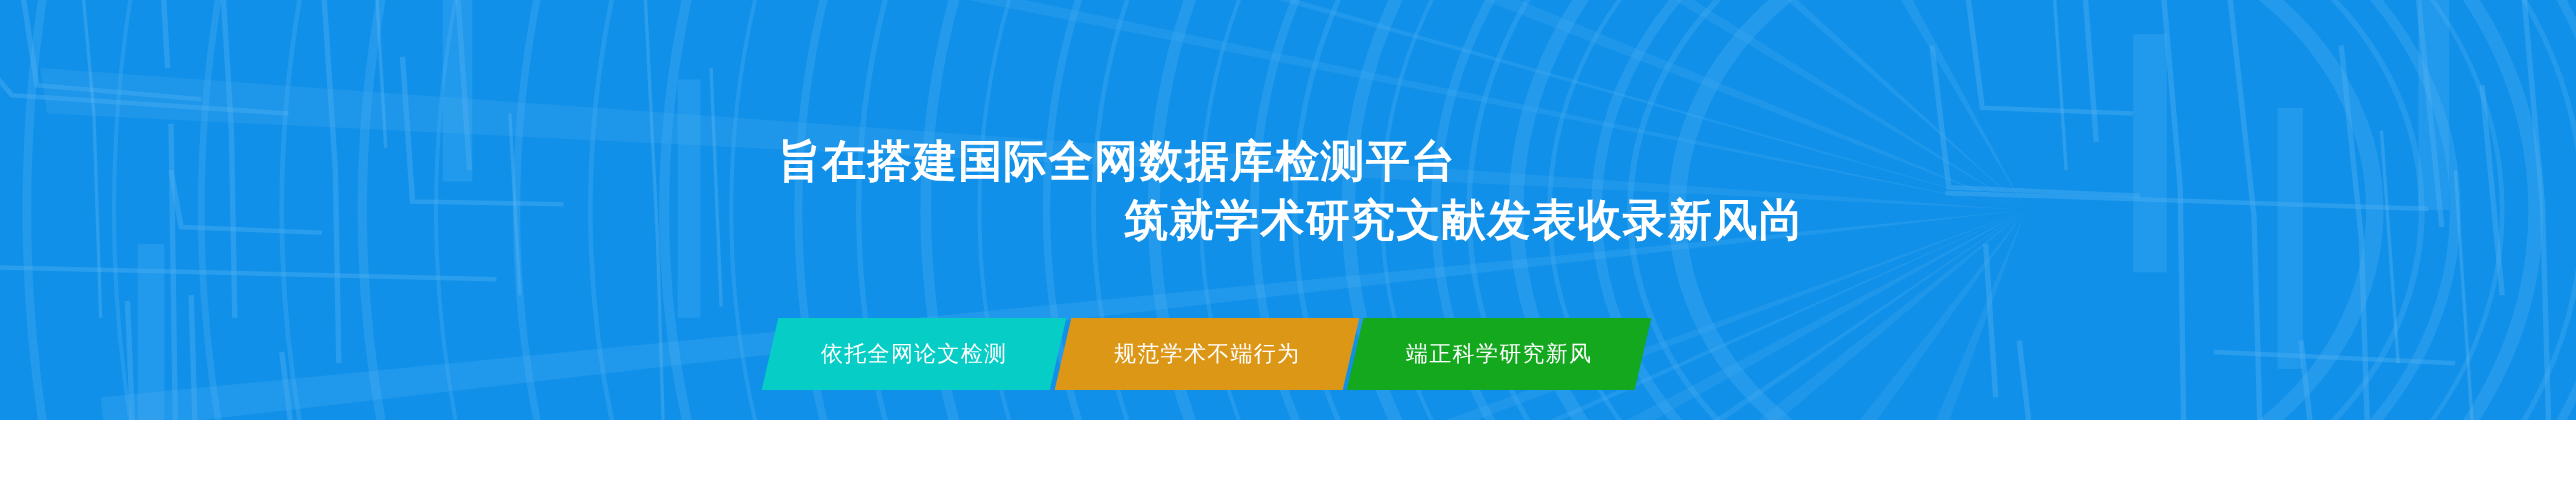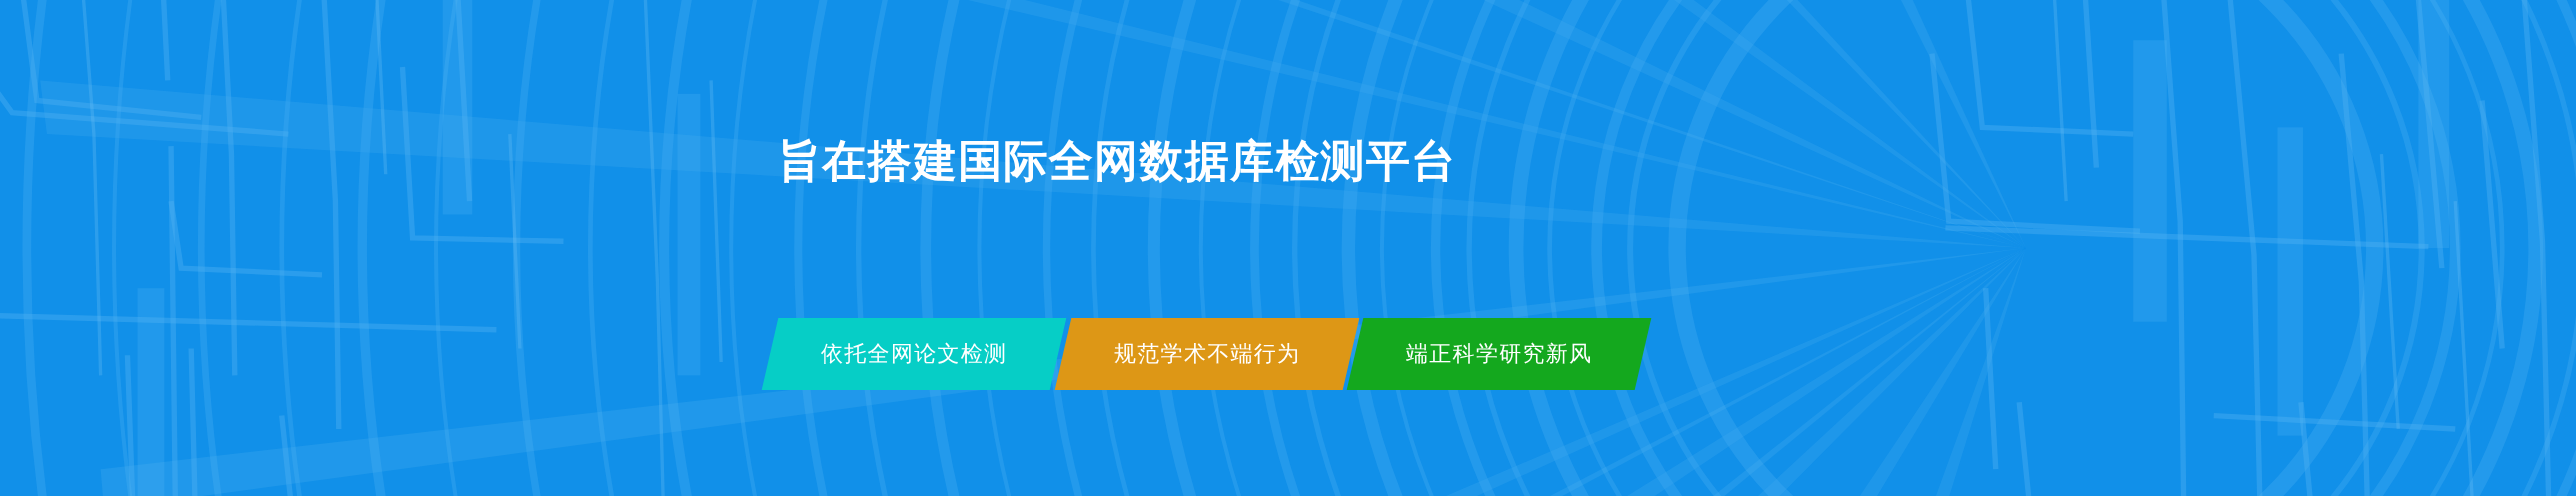--- a/index.html
+++ b/index.html
@@ -3,21 +3,21 @@
 <meta charset="utf-8">
 <style>
   html, body {
     margin: 0;
     padding: 0;
     background: #ffffff;
   }
   #banner {
     position: relative;
     width: 2576px;
-    height: 496px;
+    height: 420px;
     overflow: hidden;
     background: #1190E9;
     font-family: "DejaVu Sans", "Liberation Sans", sans-serif;
   }
 
   
   .bg-layer {
     position: absolute;
     inset: 0;
     pointer-events: none;
@@ -206,20 +206,21 @@
         <rect x="3180" y="60" width="50" height="420"></rect>
         <rect x="3395" y="190" width="38" height="460"></rect>
         <rect x="3605" y="-20" width="46" height="390"></rect>
         <rect x="205" y="430" width="40" height="360"></rect>
       </g>
     </svg>
   </div>
 
   <div class="headline">
     <div class="headline-line line-1">旨在搭建国际全网数据库检测平台</div>
+    <div class="headline-line line-2">筑就学术研究文献发表收录新风尚</div>
   </div>
 
   <div class="tag-strip">
     <div class="tag tag-1">
       <span class="tag-label">依托全网论文检测</span>
     </div>
     <div class="tag tag-2">
       <span class="tag-label">规范学术不端行为</span>
     </div>
     <div class="tag tag-3">

